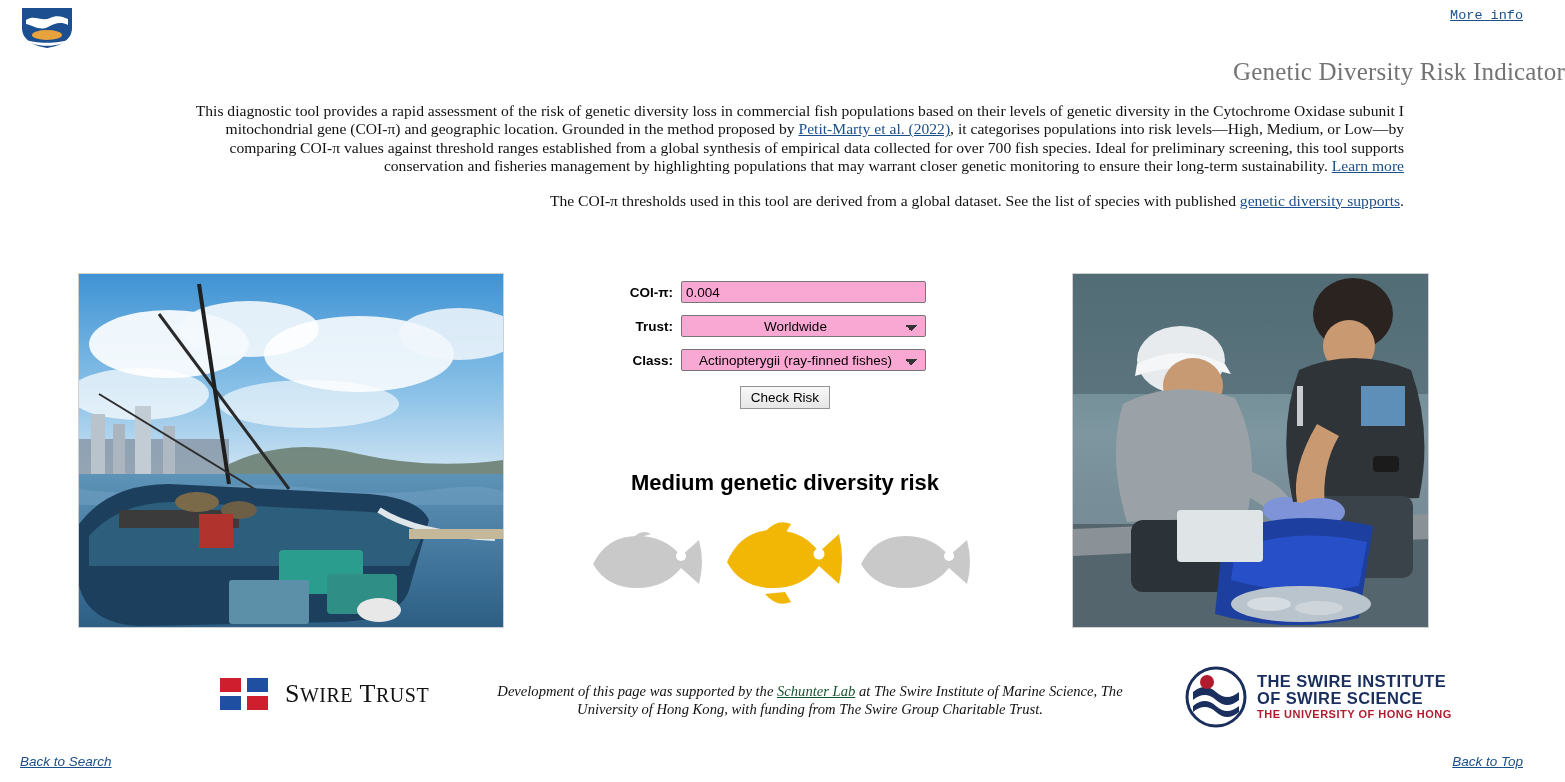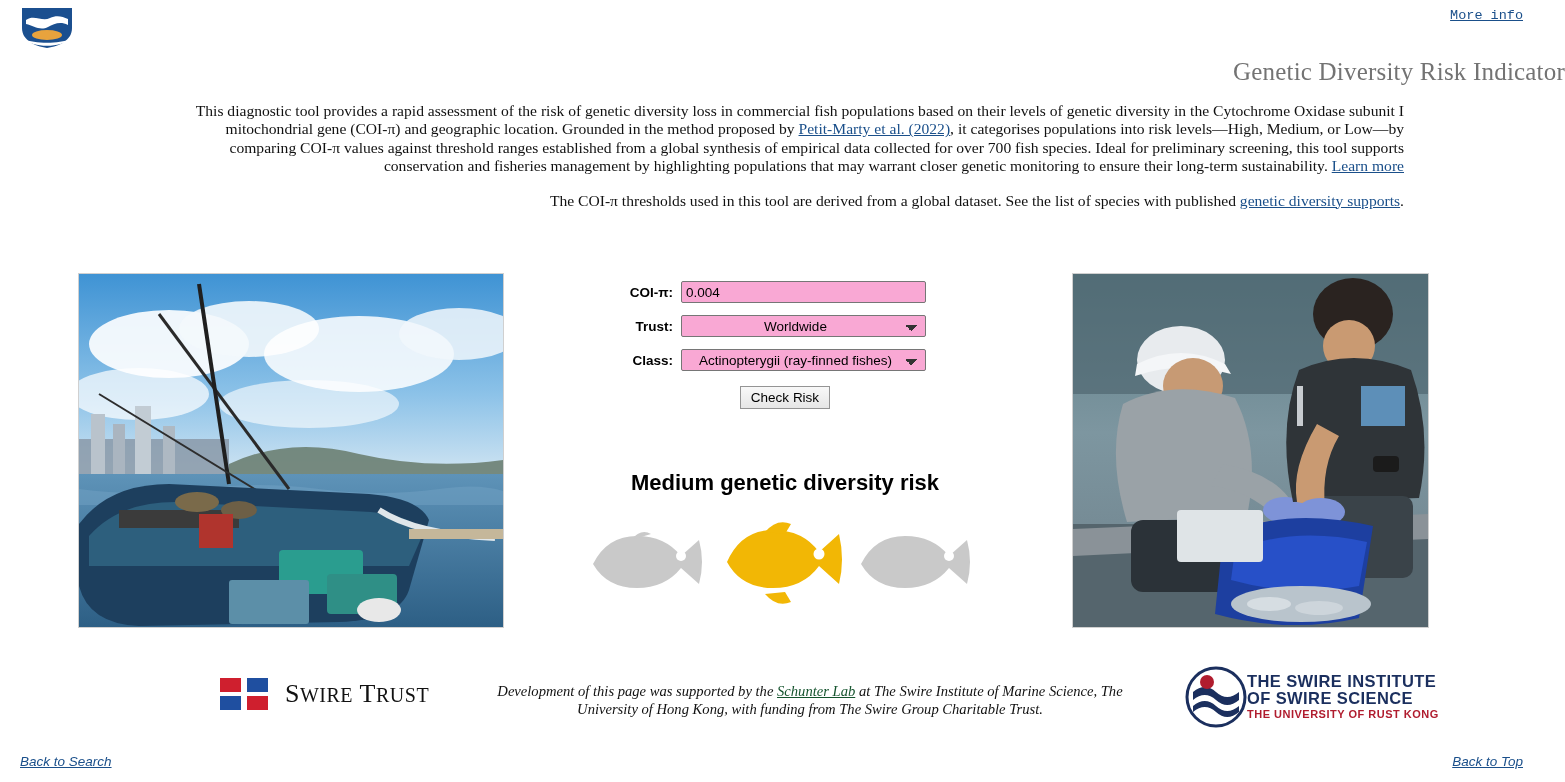--- a/index.html
+++ b/index.html
@@ -215,20 +215,21 @@
     color: #111;
   }
   .support-text a { color: #14532d; text-decoration: underline; cursor: pointer; }
 
   .swims-logo {
     position: absolute;
     left: 1185px;
     top: 666px;
     display: flex;
     align-items: center;
+    gap: 10px;
   }
   .swims-mark { width: 62px; height: 62px; }
   .swims-words {
     font-family: "Liberation Sans", sans-serif;
     line-height: 1.03;
   }
   .swims-words .l1 {
     font-size: 16.5px;
     font-weight: bold;
     color: #1b2f5e;
@@ -429,20 +430,20 @@
   <div class="swims-logo">
     <svg class="swims-mark" viewBox="0 0 62 62" aria-hidden="true">
       <circle cx="31" cy="31" r="29" fill="none" stroke="#1b2f5e" stroke-width="3"></circle>
       <path d="M8 26 q12 -10 23 0 q11 10 23 0 v8 q-12 10 -23 0 q-11 -10 -23 0 Z" fill="#1b2f5e"></path>
       <path d="M8 40 q12 -10 23 0 q11 10 23 0 v6 q-12 10 -23 0 q-11 -10 -23 0 Z" fill="#1b2f5e"></path>
       <circle cx="22" cy="16" r="7" fill="#b01c2e"></circle>
     </svg>
     <div class="swims-words">
       <div class="l1">THE SWIRE INSTITUTE</div>
       <div class="l1">OF SWIRE SCIENCE</div>
-      <div class="l3">THE UNIVERSITY OF RUST KONG</div>
+      <div class="l3">THE UNIVERSITY OF HONG HONG</div>
     </div>
   </div>
 
   <div class="bottom-link bottom-left">Back to Search</div>
   <div class="bottom-link bottom-right">Back to Top</div>
 
 </div>
 
 </body></html>

